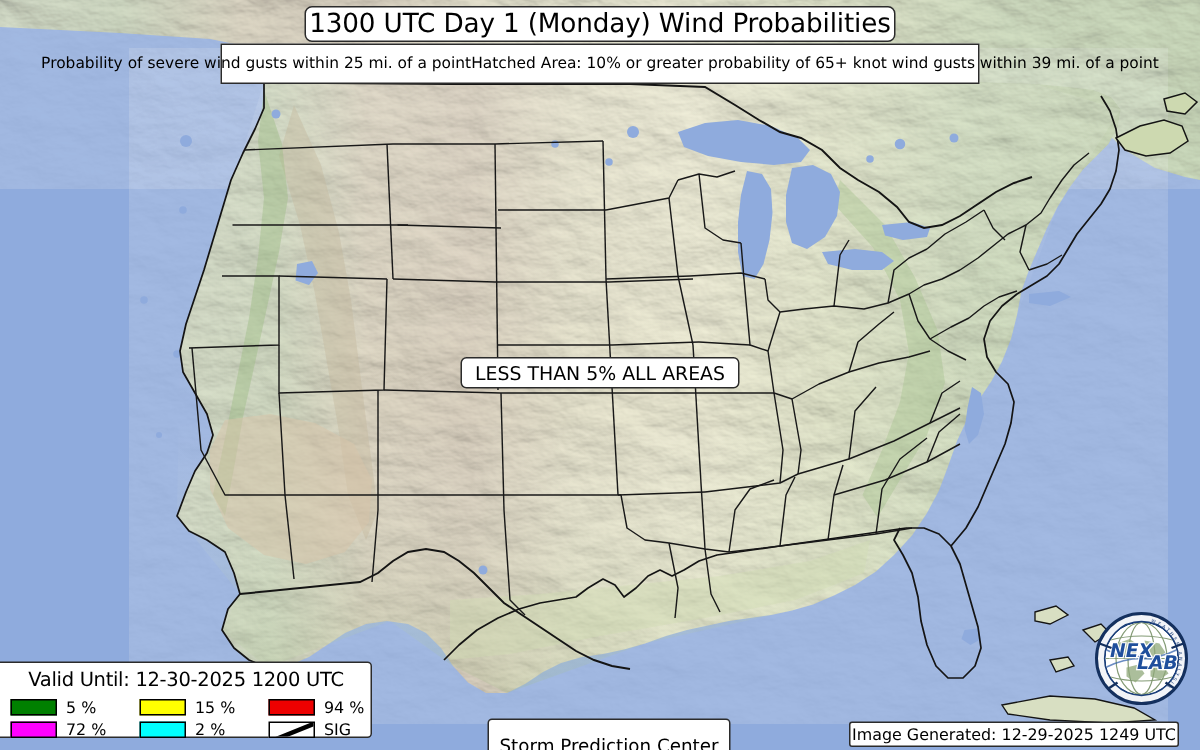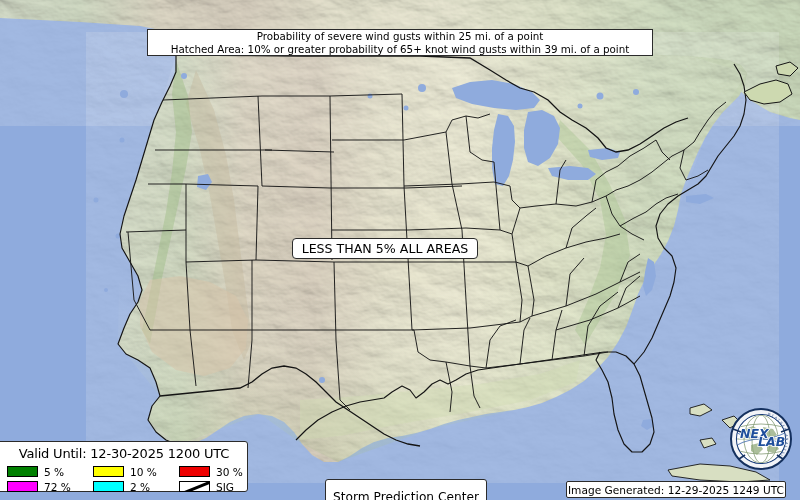--- a/index.html
+++ b/index.html
@@ -39,33 +39,33 @@
     white-space: nowrap;
     z-index: 20;
   }
 
   .subtitle-box {
     position: absolute;
     left: 147px; top: 29px;
     width: 506px; height: 27px;
     background: #ffffff;
     border: 1.3px solid #2b2b2b;
-    display: flex; flex-direction: column;
+    display: flex; flex-direction: row;
     align-items: center; justify-content: center;
     font-size: 10.3px;
     line-height: 12.6px;
     color: #000;
     white-space: nowrap;
     z-index: 19;
   }
 
   
   .callout-box {
     position: absolute;
-    left: 292px; top: 238px;
+    left: 307px; top: 238px;
     width: 186px; height: 21px;
     background: #ffffff;
     border: 1.5px solid #2b2b2b;
     border-radius: 4px;
     display: flex; align-items: center; justify-content: center;
     font-size: 12.6px;
     color: #000;
     white-space: nowrap;
     z-index: 20;
   }
@@ -450,45 +450,46 @@
       <path d="M700,440 L712,438 L716,444 L704,448 Z"></path>
       <path d="M668,470 L700,464 L730,466 L756,472 L770,480 L740,482 L700,480 L672,476 Z"></path>
     </g>
 
     <g fill="#cdd9b0" stroke="#141414" stroke-width="1">
       <path d="M744,92 L760,84 L776,80 L788,84 L792,94 L780,102 L764,104 L750,100 Z"></path>
       <path d="M776,66 L790,62 L798,68 L790,76 L778,74 Z"></path>
     </g>
   </svg>
 
+  <div class="title-box">1300 UTC Day 1 (Monday) Wind Probabilities</div>
 
   <div class="subtitle-box">
     <div>Probability of severe wind gusts within 25 mi. of a point</div>
     <div>Hatched Area: 10% or greater probability of 65+ knot wind gusts within 39 mi. of a point</div>
   </div>
 
   <div class="callout-box">LESS THAN 5% ALL AREAS</div>
 
   <div class="legend-box">
     <div class="legend-title">Valid Until: 12-30-2025 1200 UTC</div>
     <div class="legend-grid">
 
       <div class="legend-item">
         <span class="swatch" style="background:#008000"></span>
         <span class="legend-label">5 %</span>
       </div>
 
       <div class="legend-item">
         <span class="swatch" style="background:#ffff00"></span>
-        <span class="legend-label">10 %</span>
+        <span class="legend-label">15 %</span>
       </div>
 
       <div class="legend-item">
         <span class="swatch" style="background:#ee0000"></span>
-        <span class="legend-label">30 %</span>
+        <span class="legend-label">94 %</span>
       </div>
 
       <div class="legend-item">
         <span class="swatch" style="background:#ff00ff"></span>
         <span class="legend-label">72 %</span>
       </div>
 
       <div class="legend-item">
         <span class="swatch" style="background:#00ffff"></span>
         <span class="legend-label">2 %</span>

